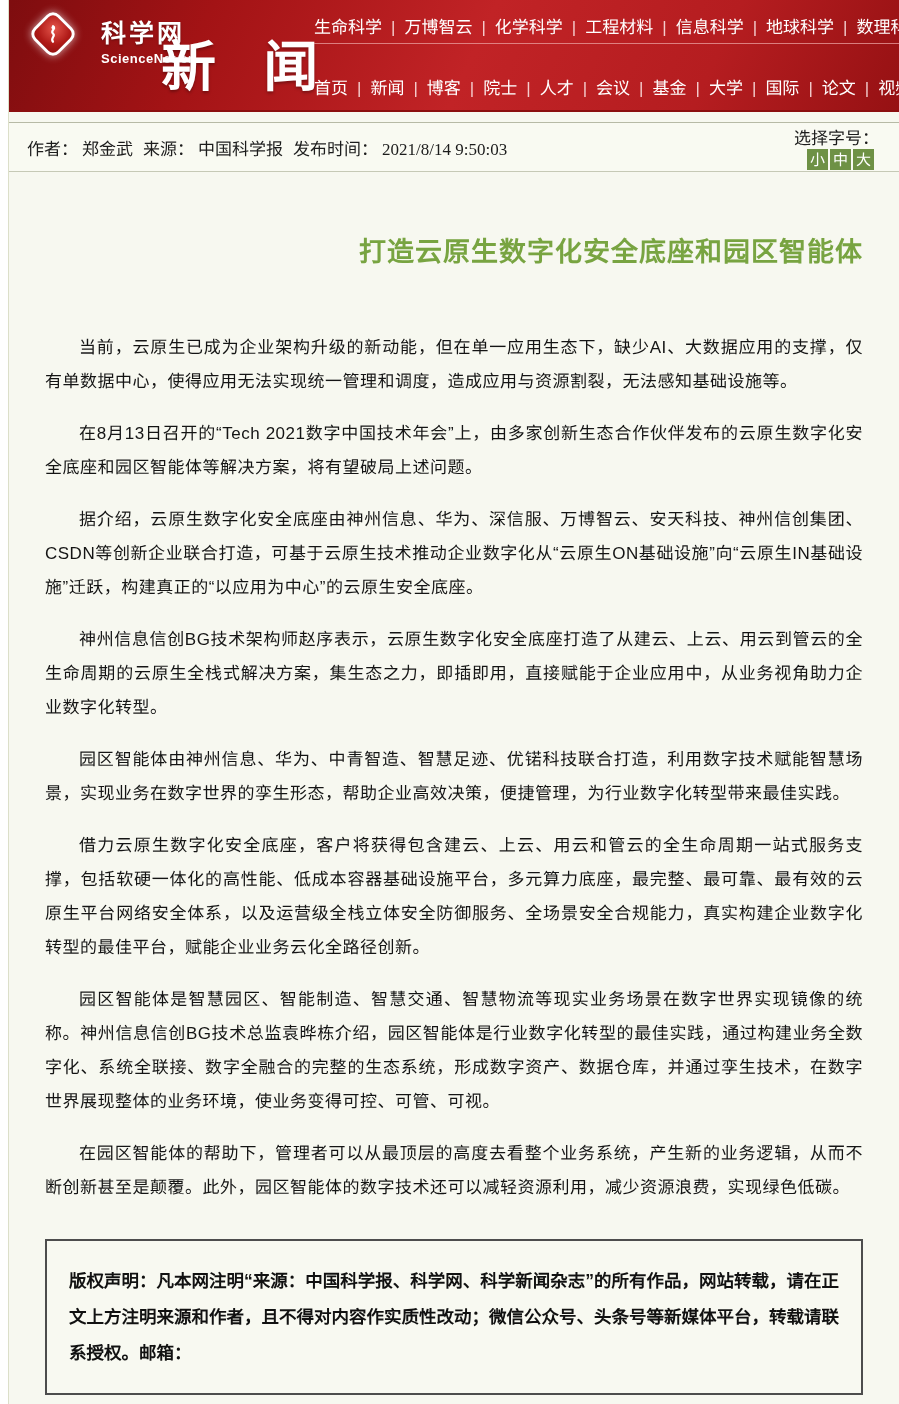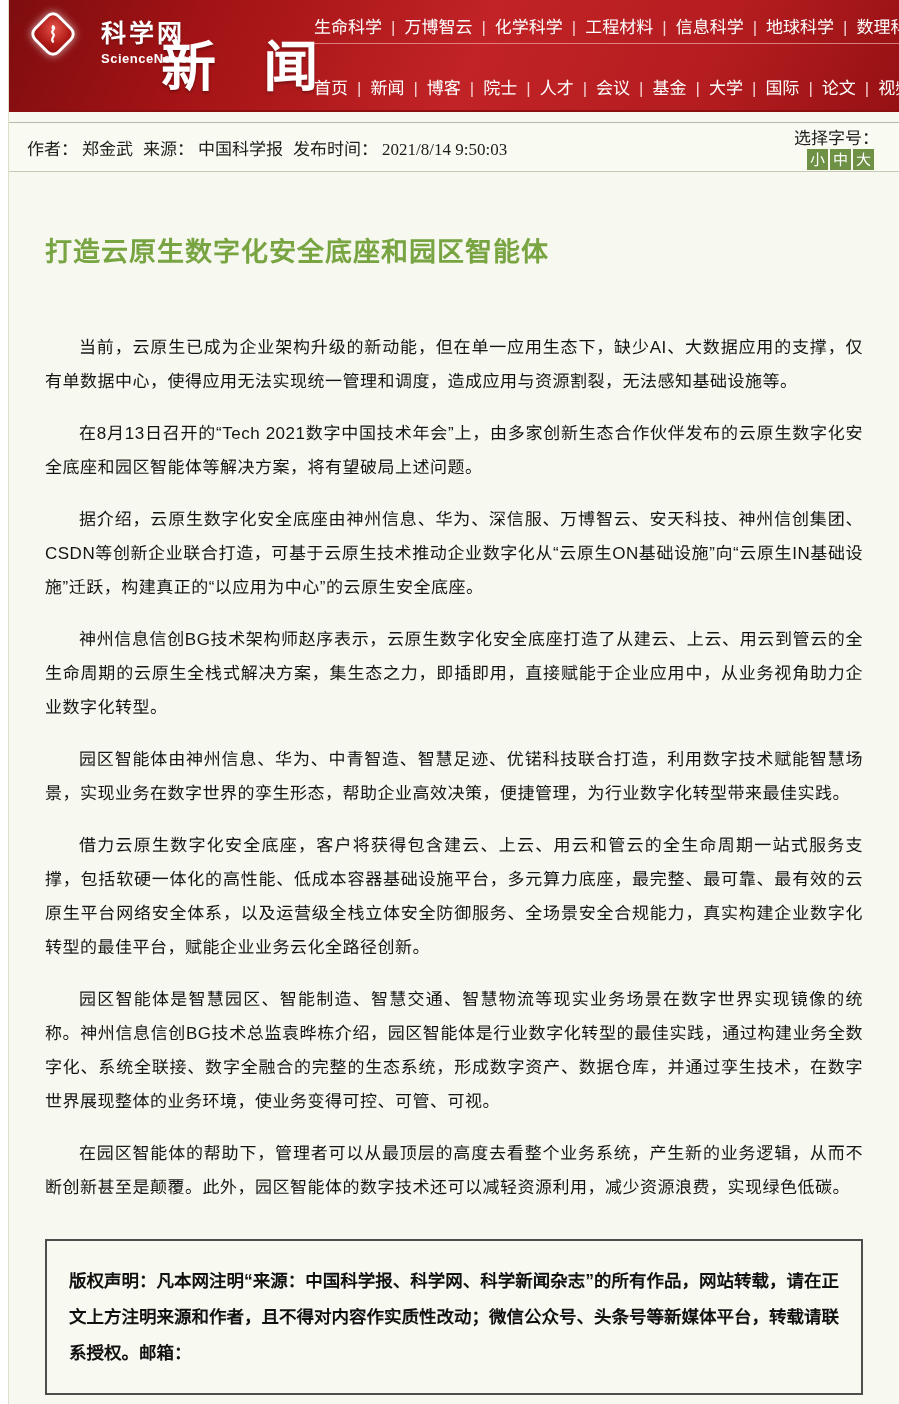--- a/index.html
+++ b/index.html
@@ -115,21 +115,21 @@
     color: #ffffff;
     font-size: 15px;
     margin-left: 2px;
     cursor: pointer;
   }
 
   
   .article { padding: 0 36px; color: #141414; }
   .article-title {
     margin: 58px 0 62px;
-    text-align: left;
+    text-align: right;
     color: #78a441;
     font-size: 27px;
     font-weight: 600;
     letter-spacing: 1px;
   }
   .article-body p {
     font-size: 17px;
     line-height: 34px;
     text-indent: 2em;
     text-align: justify;

